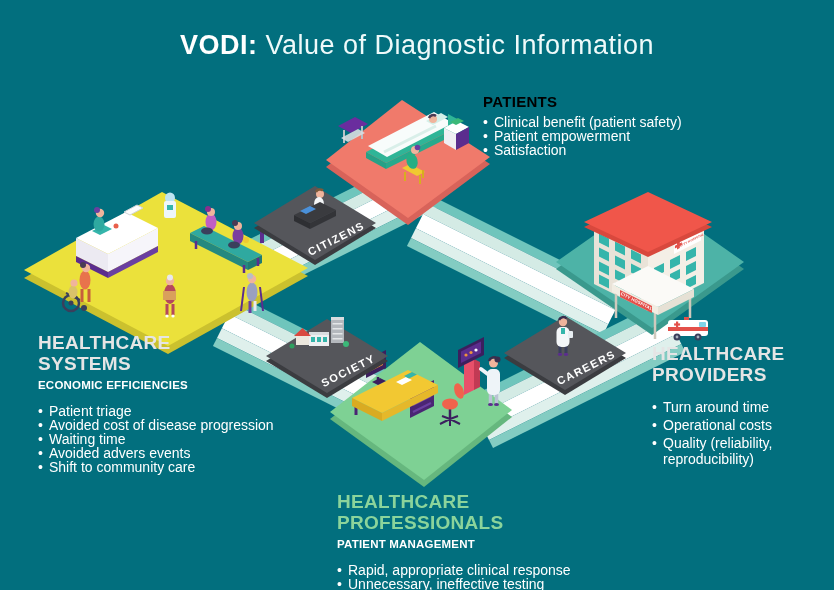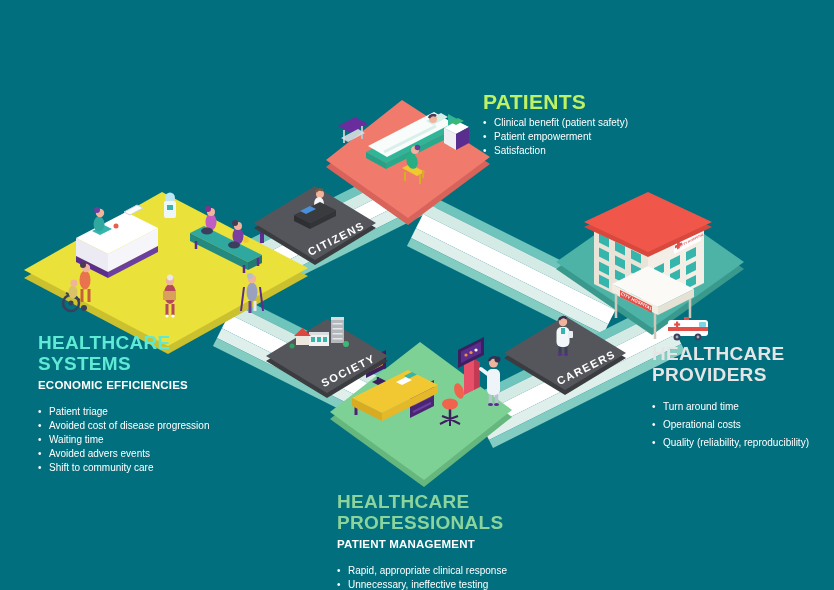--- a/index.html
+++ b/index.html
@@ -6,28 +6,28 @@
   .canvas{position:relative;width:834px;height:590px;background:#026f7e;overflow:hidden;
           font-family:"Liberation Sans",sans-serif;}
   svg.scene{position:absolute;left:0;top:0;}
   .title{position:absolute;top:30px;left:0;width:834px;text-align:center;color:#ffffff;
          font-size:27px;letter-spacing:0.5px;white-space:nowrap;}
   .title .t-bold{font-weight:bold;}
   .title .t-reg{font-weight:normal;color:#eefafa;}
   .sec{position:absolute;color:#ffffff;}
   .sec h2{margin:0;font-size:19px;line-height:21px;font-weight:bold;letter-spacing:0.3px;}
   .sec .sub{margin:5px 0 0;font-size:11.5px;font-weight:bold;letter-spacing:0.2px;color:#ffffff;}
-  .sec ul{list-style:none;margin:14px 0 0;padding:0;font-size:10px;}
+  .sec ul{list-style:none;margin:14px 0 0;padding:0;font-size:14px;}
   .sec li{position:relative;padding-left:11px;line-height:13px;margin:0 0 1px;}
   .sec li::before{content:"\2022";position:absolute;left:0;top:0;}
   #patients{left:483px;top:91px;width:260px;}
-  #patients h2{font-size:21px;color:#bef264;}
+  #patients h2{font-size:15px;color:#000000;}
   #patients ul{margin-top:4px;}
   #systems{left:38px;top:332px;width:250px;}
-  #systems h2{color:#5eead4;width:160px;}
+  #systems h2{color:#e5e5e5;width:160px;}
   #providers{left:652px;top:343px;width:180px;}
   #providers h2{color:#e5e5e5;width:150px;}
   #providers li{line-height:16px;margin-bottom:2px;}
   #professionals{left:337px;top:478px;width:250px;}
   #professionals h2{color:#8bd49b;width:200px;margin-top:13px;}
   .tile-label{font-weight:bold;font-size:11px;letter-spacing:1.5px;fill:#ffffff;}
   .sign-text{font-weight:bold;fill:#ffffff;}
 </style>
 </head>
 <body>
@@ -339,20 +339,23 @@
       <rect x="556.5" y="327" width="13" height="20" rx="5" fill="#f4f7f9"></rect>
       <rect x="561" y="328" width="4" height="6" fill="#35b5ab"></rect>
       <rect x="568" y="331" width="5" height="7" rx="1" fill="#e8eef2"></rect>
       <circle cx="563" cy="322" r="4.2" fill="#f0b49c"></circle>
       <path d="M559,320 a4.5,4.5 0 0,1 7.5,-1.5" stroke="#3a2f4e" stroke-width="2.5" fill="none"></path>
     </g>
     <text class="tile-label" transform="translate(588,371) rotate(-26.565)" text-anchor="middle">CAREERS</text>
   </g>
 </svg>
 
+  <div class="title">
+    <span class="t-bold">VODI:</span><span class="t-reg"> Value of Diagnostic Information</span>
+  </div>
 
   <div class="sec" id="patients">
     <h2>PATIENTS</h2>
     <ul>
       <li>Clinical benefit (patient safety)</li>
       <li>Patient empowerment</li>
       <li>Satisfaction</li>
     </ul>
   </div>
 

